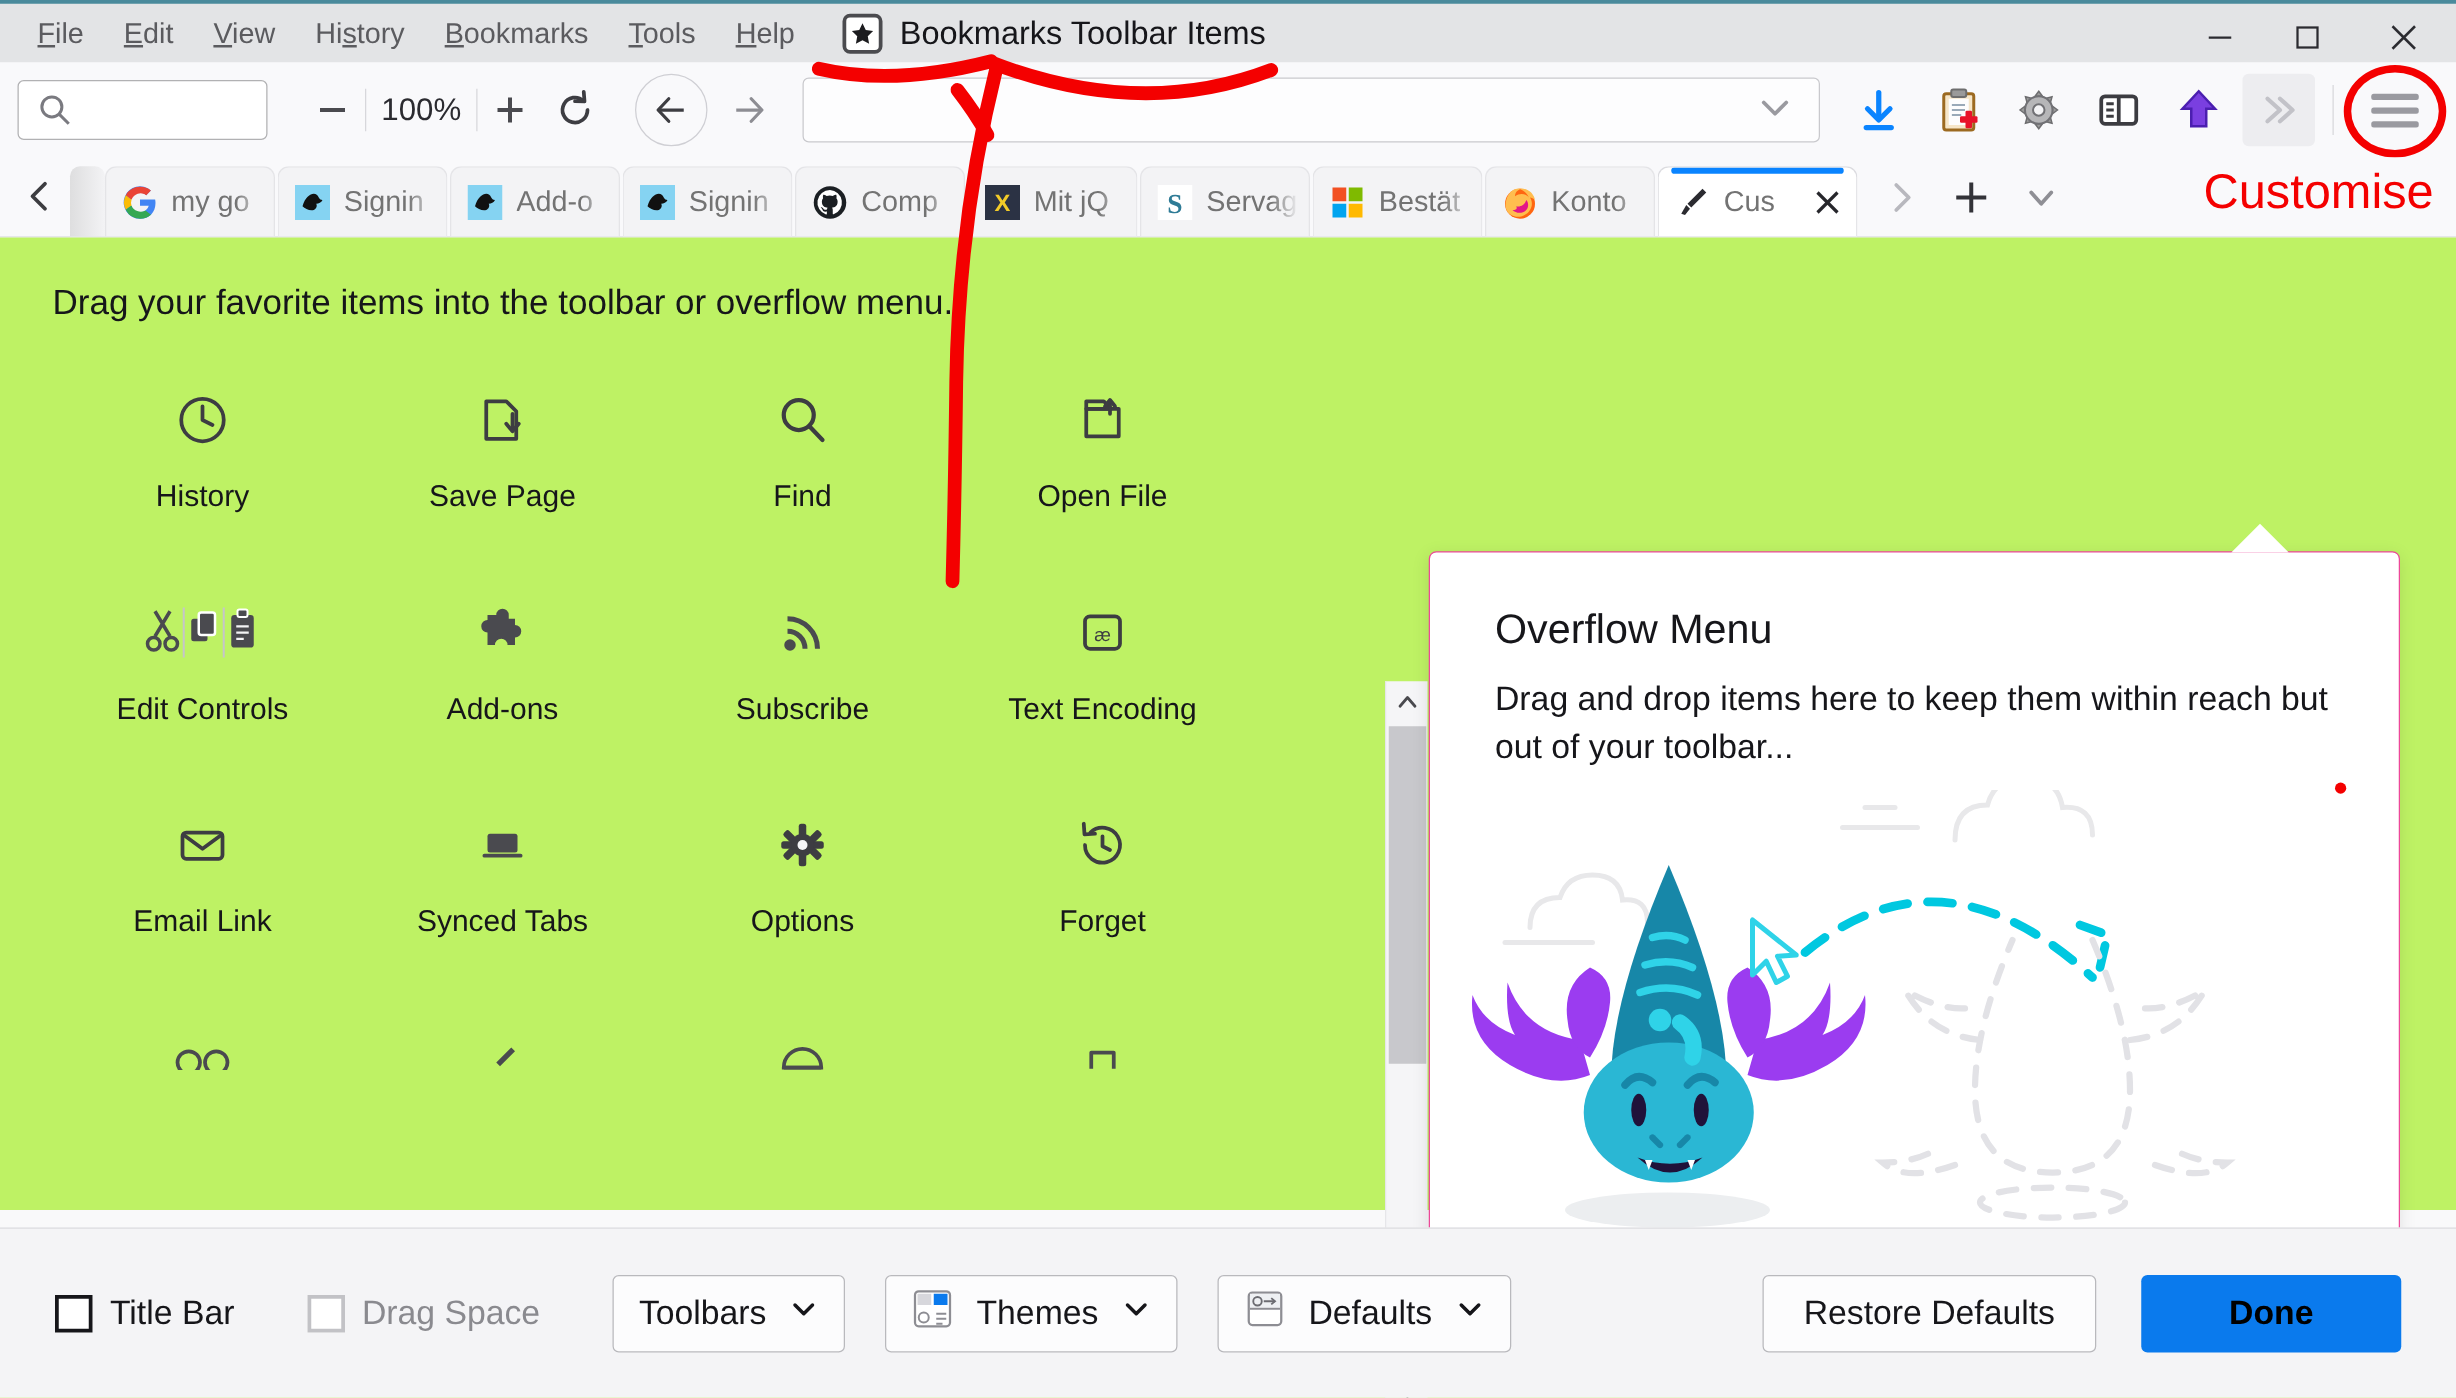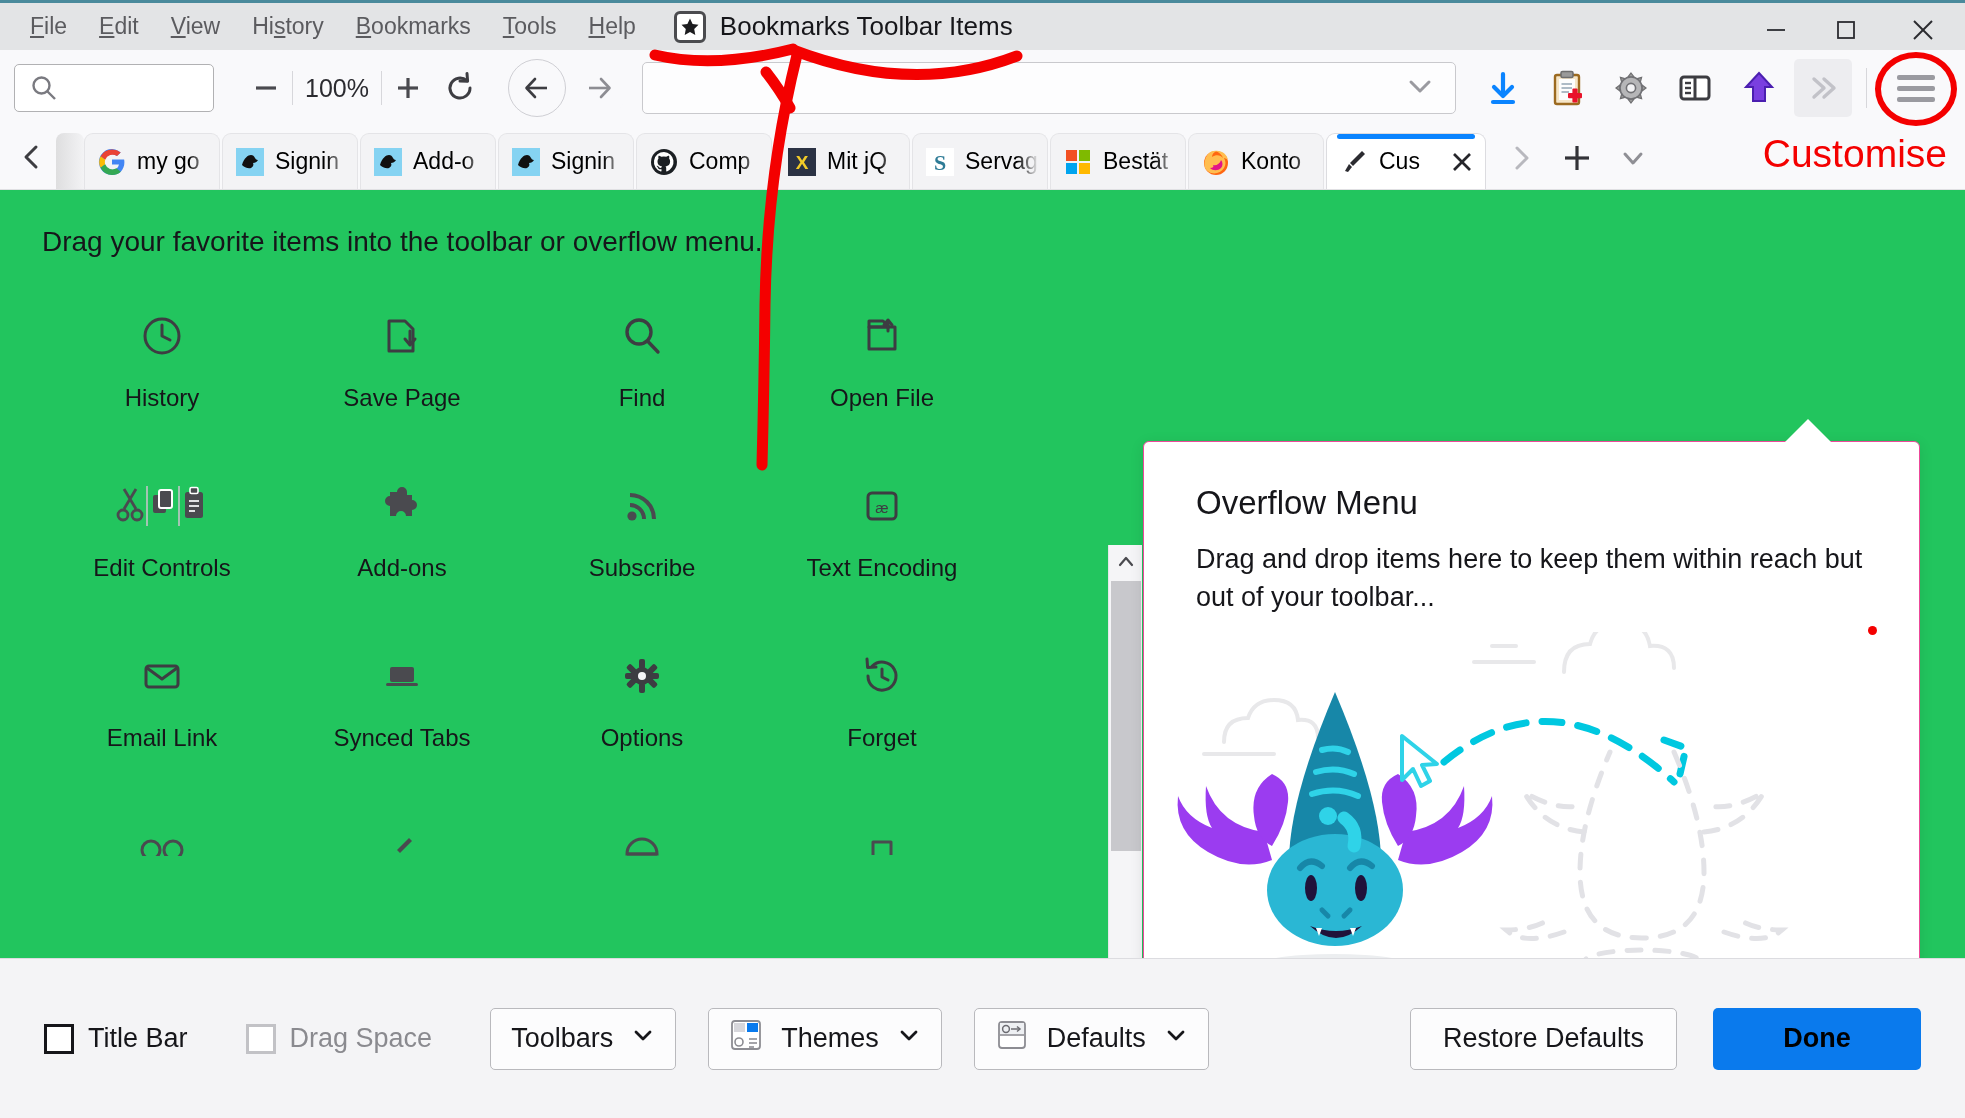--- a/index.html
+++ b/index.html
@@ -152,40 +152,40 @@
     background: #ffffff;
     width: 160px;
     border-color: #dcdce0;
   }
   .tab.active::before {
     content: ""; position: absolute; left: 10px; right: 10px; top: 0;
     height: 5px; background: #0a84ff; border-radius: 3px;
   }
   .favicon { width: 30px; height: 30px; flex: 0 0 30px; display:flex; align-items:center; justify-content:center; }
   .tab-label {
-    font-size: 23px; color: #000000;
+    font-size: 23px; color: #737373;
     white-space: nowrap; overflow: hidden;
     -webkit-mask-image: linear-gradient(to right, #000 70%, transparent 100%);
     mask-image: linear-gradient(to right, #000 70%, transparent 100%);
     flex: 1;
   }
   .tab-close { width: 30px; flex:0 0 30px; display:flex; align-items:center; justify-content:center; color:#26262b; font-size: 30px; line-height:1; }
   .tabstrip-right { display: flex; align-items: center; gap: 2px; margin-left: 6px; padding-bottom: 4px; }
   .tabstrip-right .icon-btn { width: 54px; height: 54px; color: #4a4a50; }
   .customise-label {
     position: absolute;
     right: 18px; top: 6px;
     color: #f40000; font-size: 39px;
   }
 
   
   .main {
     position: relative;
     height: 778px;
-    background: #22c55e;
+    background: #bef264;
     display: flex;
   }
   .palette-pane { position: relative; width: 1100px; }
   .palette-title { font-size: 28px; color: #16161a; padding: 36px 0 0 42px; }
   .palette-grid {
     position: relative;
     margin: 38px 0 0 42px;
     width: 1010px;
     display: grid;
     grid-template-columns: repeat(4, 240px);
@@ -234,21 +234,21 @@
     border-bottom: 23px solid #ffffff;
   }
   .of-title { font-size: 33px; font-weight: 400; color: #16161a; margin-bottom: 18px; }
   .of-desc { font-size: 27px; line-height: 1.42; color: #16161a; }
   .of-art { position: absolute; left: 0; right: 0; top: 190px; height: 400px; }
   .red-dot { position: absolute; right: 42px; top: 184px; width: 9px; height: 9px; border-radius: 50%; background: #f40000; }
 
   
   .bottombar {
     position: absolute; left: 0; right: 0; bottom: 0;
-    height: 160px;
+    height: 136px;
     background: #f4f4f6;
     border-top: 1px solid #dcdce0;
     display: flex; align-items: center;
     padding: 0 44px;
     gap: 0;
   }
   .check-item { display: flex; align-items: center; gap: 14px; margin-right: 58px; }
   .checkbox { width: 30px; height: 30px; border: 3px solid #16161a; background: #fff; }
   .checkbox.disabled { border-color: #c2c2c6; }
   .check-label { font-size: 27px; color: #16161a; }

